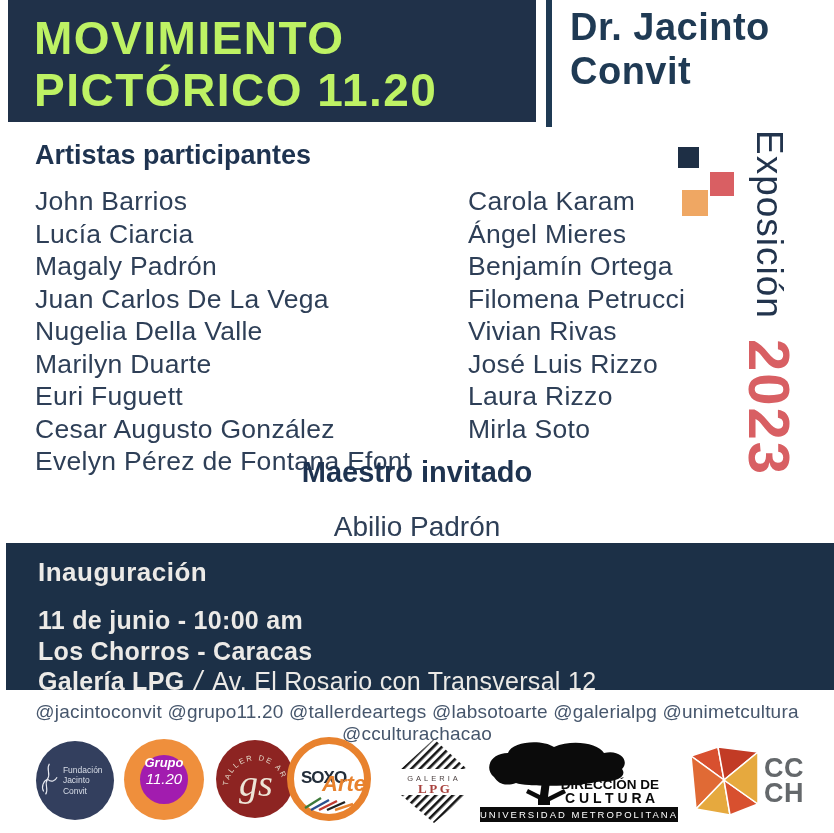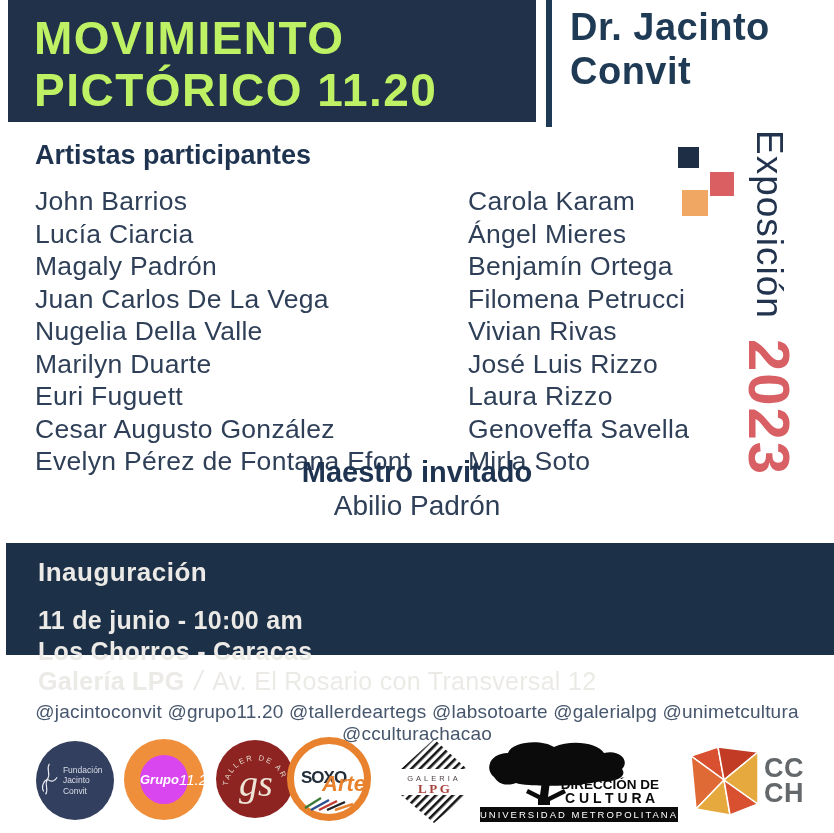--- a/index.html
+++ b/index.html
@@ -28,42 +28,42 @@
   .sq-orange{left:682px;top:190px;width:26px;height:26px;background:#efa763;}
 
   
   .side-rail{position:absolute;left:736px;top:130px;height:415px;writing-mode:vertical-rl;white-space:nowrap;}
   .side-word{font-size:37px;font-weight:400;color:#22344d;letter-spacing:1px;}
   .side-year{font-size:58px;font-weight:700;color:#d85f63;margin-top:16px;letter-spacing:2px;}
 
   
   .guest{position:absolute;left:0;top:456px;width:834px;text-align:center;}
   .guest .gh{font-size:29px;font-weight:700;color:#1e3350;}
-  .guest .gn{font-size:28px;font-weight:400;color:#2e3f57;margin-top:1px;}
-
-  
-  .band{position:absolute;left:6px;top:543px;width:828px;height:112px;background:#1c3047;
+  .guest .gn{font-size:28px;font-weight:400;color:#2e3f57;margin-top:22px;}
+
+  
+  .band{position:absolute;left:6px;top:543px;width:828px;height:147px;background:#1c3047;
         box-sizing:border-box;padding:14px 0 0 32px;color:#eceae7;}
   .band .bh{font-size:26px;font-weight:700;letter-spacing:.5px;}
   .band .details{margin-top:17px;font-size:25px;font-weight:700;line-height:30.5px;letter-spacing:.3px;}
   .band .sep{font-style:italic;font-weight:400;font-size:27px;margin:0 10px;}
   .band .addr{font-weight:400;}
 
   
   .handles{position:absolute;left:0;top:701px;width:834px;text-align:center;
            font-size:19px;color:#46566c;letter-spacing:.2px;}
 
   
   .logo{position:absolute;}
   .circle{border-radius:50%;box-sizing:border-box;}
   .logo-fjc{left:36px;top:741px;width:78px;height:79px;background:#333f5e;display:flex;align-items:center;}
   .fjc-text{font-size:8.5px;line-height:10.5px;color:#d9dee8;margin-left:2px;}
   .logo-grupo{left:124px;top:739px;width:80px;height:81px;background:#ef8f3c;}
-  .grupo-inner{position:absolute;left:16px;top:16px;width:48px;height:49px;border-radius:50%;background:#d946ef;
-               display:flex;flex-direction:row;align-items:center;justify-content:flex-start;color:#fff;}
+  .grupo-inner{position:absolute;left:16px;top:16px;width:48px;height:49px;border-radius:50%;background:#a21caf;
+               display:flex;flex-direction:column;align-items:center;justify-content:flex-start;color:#fff;}
   .grupo-inner .g1{font-size:13px;font-style:italic;font-weight:700;}
   .grupo-inner .g2{font-size:15px;font-style:italic;}
   .logo-gs{left:216px;top:740px;width:78px;height:78px;background:#8d2422;}
   .logo-soxo{left:287px;top:737px;width:84px;height:84px;background:#fff;border:7px solid #e8822e;position:absolute;}
   .soxo-word{position:absolute;left:7px;top:24px;font-size:17px;font-weight:700;color:#222d3a;letter-spacing:-1px;}
   .soxo-arte{position:absolute;left:28px;top:27px;font-size:22px;font-style:italic;font-weight:700;color:#e8822e;}
   .logo-lpg{left:397px;top:739px;width:74px;height:84px;}
   .logo-unimet{left:480px;top:739px;width:198px;height:84px;}
   .logo-ccch{left:690px;top:744px;width:116px;height:74px;display:flex;align-items:center;}
   .ccch-text{font-size:27px;font-weight:800;color:#64686b;line-height:25px;margin-left:4px;letter-spacing:.5px;}
@@ -96,21 +96,20 @@
       <div>Evelyn Pérez de Fontana Efont</div>
     </div>
   <div class="col col-right">
       <div>Carola Karam</div>
       <div>Ángel Mieres</div>
       <div>Benjamín Ortega</div>
       <div>Filomena Petrucci</div>
       <div>Vivian Rivas</div>
       <div>José Luis Rizzo</div>
       <div>Laura Rizzo</div>
-      <div>Genoveffa Savella</div>
       <div>Mirla Soto</div>
     </div>
 
   <div class="sq sq-navy"></div>
   <div class="sq sq-coral"></div>
   <div class="sq sq-orange"></div>
 
   <div class="side-rail">
     <span class="side-word">Exposición</span>
     <span class="side-year">2023</span>

